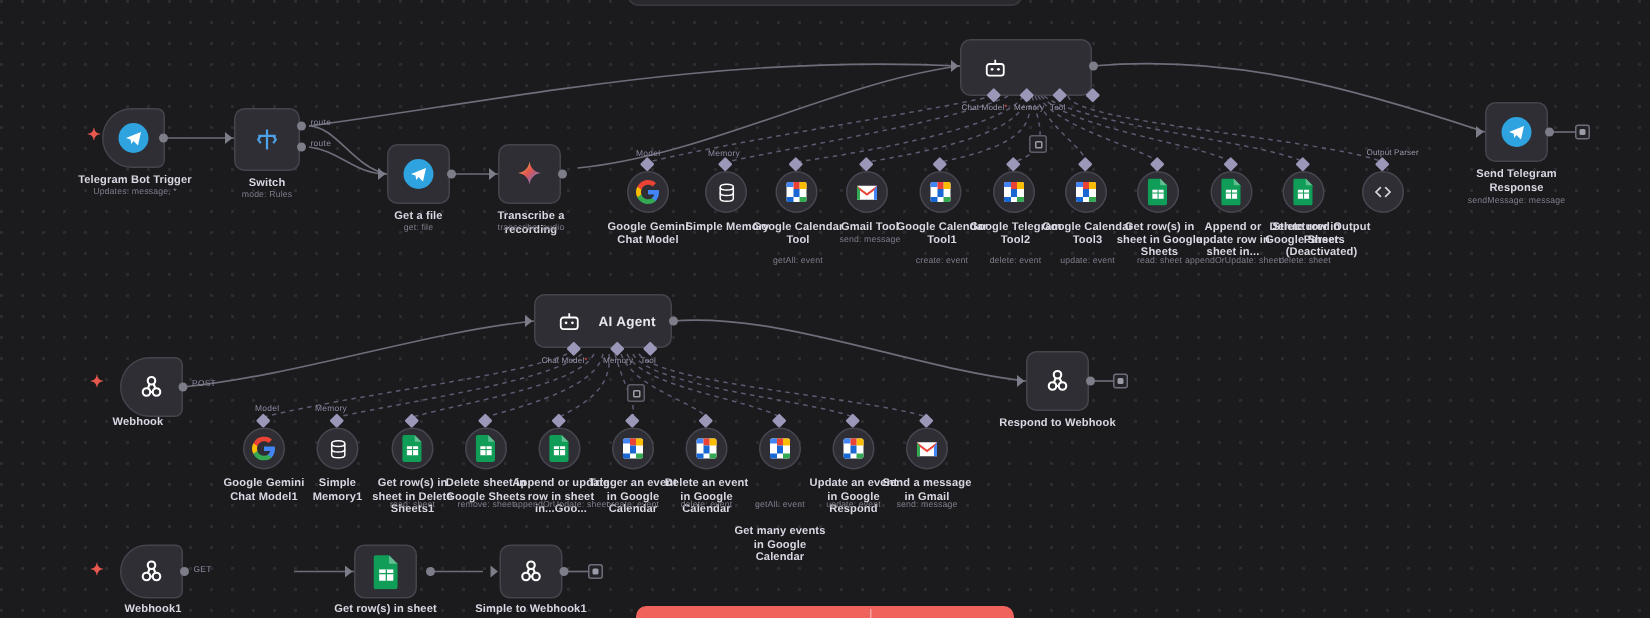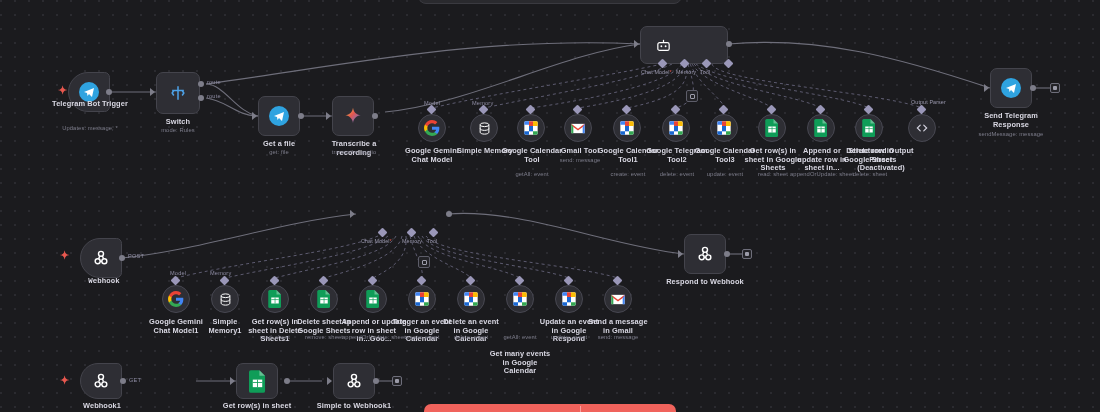--- a/index.html
+++ b/index.html
@@ -161,21 +161,21 @@
   <div class="node trigger" style="left:68px; top:72px; width:42px; height:40px;">
     <span class="ico">
       <span class="tg">
           <svg viewBox="0 0 24 24">
             <path fill="#fff" d="M2 12l20-8-4 18-6-6-3 4-1-6z"></path>
           </svg>
         </span>
     </span>
   </div>
   <div class="dot" style="left:106px; top:89px;"></div>
-  <div class="lbl" style="left:38px; top:100px; width:104px;">Telegram Bot Trigger</div>
+  <div class="lbl" style="left:38px; top:116px; width:104px;">Telegram Bot Trigger</div>
   <div class="sub" style="left:38px; top:125px; width:104px;">Updates: message, *</div>
 
   <div class="inarrow" style="left:150px; top:88px;"></div>
   <div class="node" style="left:156px; top:72px; width:44px; height:42px;">
     <span class="ico">
       <svg viewBox="0 0 24 24" width="20" height="20" fill="none" stroke="#4da2e8" stroke-width="1.8">
         <path d="M12 4v16M5 9h14M7 9l-2 3 2 3M17 9l2 3-2 3"></path>
       </svg>
     </span>
   </div>
@@ -429,23 +429,34 @@
       <svg viewBox="0 0 24 24" width="20" height="20" fill="none" stroke="#fff" stroke-width="1.7">
         <circle cx="8" cy="16" r="3"></circle>
           <circle cx="16" cy="16" r="3"></circle>
           <circle cx="12" cy="7" r="3"></circle>
         <path d="M10.5 9.6L9.2 13M13.6 9.4L15 12.8M10.9 16h2.2"></path>
       </svg>
     </span>
   </div>
   <div class="dot" style="left:119px; top:255px;"></div>
   <div class="porttag" style="left:128px; top:253px;">POST</div>
-  <div class="lbl" style="left:72px; top:277px; width:64px;font-family:Liberation Mono, monospace;">Webhook</div>
+  <div class="lbl" style="left:60px; top:277px; width:64px;">Webhook</div>
 
   <div class="inarrow" style="left:350px; top:210px;"></div>
+  <div class="node wide" style="left:356px; top:196px; width:92px; height:36px;">
+    <span class="ico">
+      <svg viewBox="0 0 24 24" width="17" height="17" fill="none" stroke="#fff" stroke-width="1.7">
+        <rect x="4" y="8" width="16" height="11" rx="2.5"></rect>
+          <path d="M12 4v4"></path>
+        <circle cx="9" cy="13" r="1.3" fill="#fff" stroke="none"></circle>
+        <circle cx="15" cy="13" r="1.3" fill="#fff" stroke="none"></circle>
+      </svg>
+    </span>
+    <span class="agent-title">AI Agent</span>
+  </div>
   <div class="dot" style="left:446px; top:211px;"></div>
   <div class="diamond" style="left:379px; top:229px;"></div>
   <div class="diamond" style="left:408px; top:229px;"></div>
   <div class="diamond" style="left:430px; top:229px;"></div>
   <div class="conntag" style="left:361px; top:238px;">Chat Model<span class="req">*</span></div>
   <div class="conntag" style="left:402px; top:238px;">Memory</div>
   <div class="conntag" style="left:427px; top:238px;">Tool</div>
   <div class="tooltag" style="left:418px; top:256px;">
       <span class="inner"></span>
     </div>

